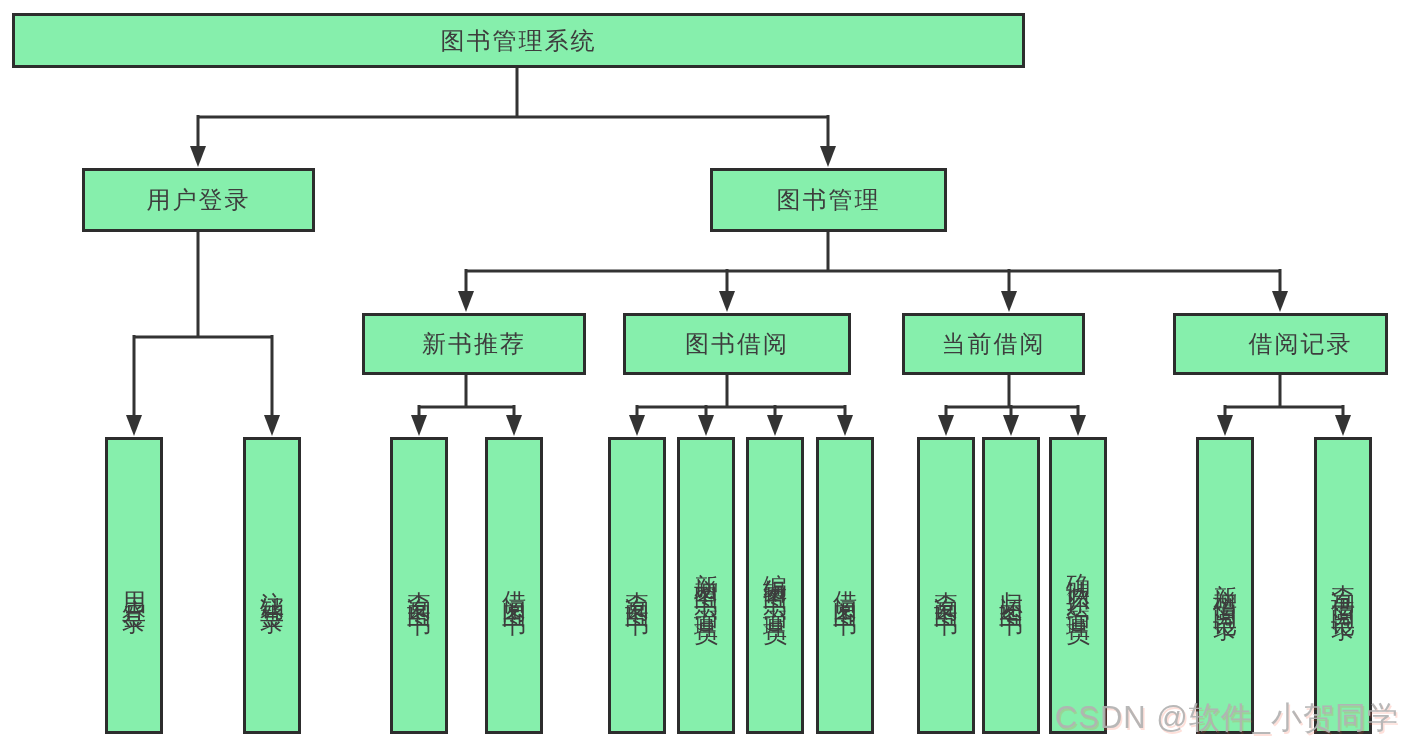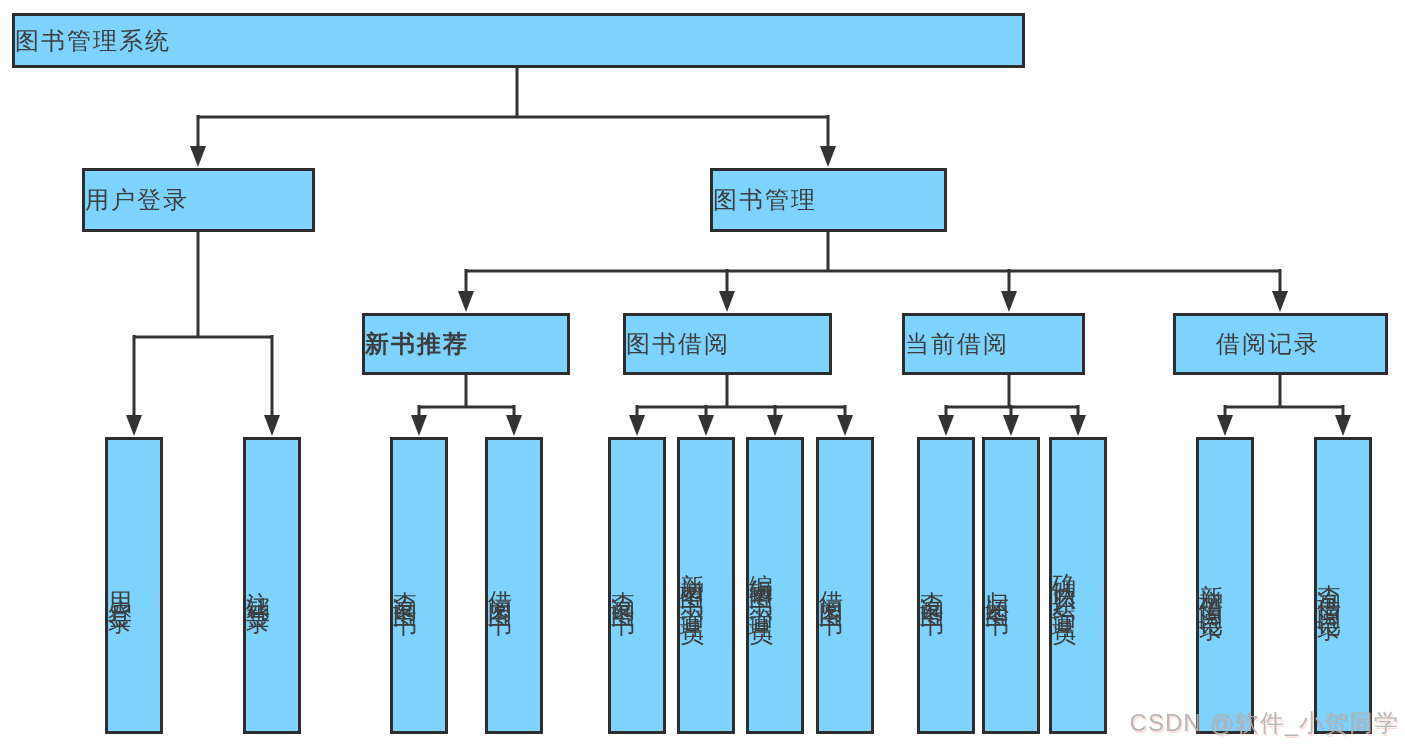--- a/index.html
+++ b/index.html
@@ -19,24 +19,25 @@
     position: absolute;
     left: 0;
     top: 0;
     width: 1405px;
     height: 747px;
     z-index: 1;
   }
   .node {
     position: absolute;
     box-sizing: border-box;
-    background: #7dd3fc;
+    background: #86efac;
     border: 3px solid #2d2d2d;
     display: flex;
     align-items: center;
+    justify-content: center;
     color: #3d3d3d;
     z-index: 2;
   }
   .hnode {
     font-size: 24px;
     letter-spacing: 2px;
     white-space: nowrap;
   }
   .vnode {
     font-size: 24px;
@@ -46,21 +47,21 @@
     text-orientation: mixed;
     letter-spacing: 7px;
     line-height: 1;
     white-space: nowrap;
   }
   .watermark {
     position: absolute;
     right: 6px;
     bottom: 8px;
     z-index: 5;
-    font-size: 24px;
+    font-size: 31px;
     color: rgba(178, 178, 178, 0.92);
     text-shadow: 1.5px 1.5px 0 rgba(252, 85, 49, 0.18);
     white-space: nowrap;
     letter-spacing: 1px;
   }
 </style>
 </head>
 <body>
 
 <div id="canvas">
@@ -112,24 +113,24 @@
     <span>图书管理系统</span>
   </div>
 
   <div class="node hnode" style="left:82px; top:168px; width:233px; height:64px;">
     <span>用户登录</span>
   </div>
   <div class="node hnode" style="left:710px; top:168px; width:237px; height:64px;font-family:Liberation Serif, serif;">
     <span>图书管理</span>
   </div>
 
-  <div class="node hnode" style="left:362px; top:313px; width:208px; height:62px;font-weight:bold;">
+  <div class="node hnode" style="left:362px; top:313px; width:224px; height:62px;">
     <span>新书推荐</span>
   </div>
-  <div class="node hnode" style="left:623px; top:313px; width:209px; height:62px;">
+  <div class="node hnode" style="left:623px; top:313px; width:228px; height:62px;">
     <span>图书借阅</span>
   </div>
   <div class="node hnode" style="left:902px; top:313px; width:183px; height:62px;">
     <span>当前借阅</span>
   </div>
   <div class="node hnode" style="left:1173px; top:313px; width:215px; height:62px;padding-left:40px;">
     <span>借阅记录</span>
   </div>
 
   <div class="node vnode" style="left:105px; top:437px; width:58px; height:297px;">

